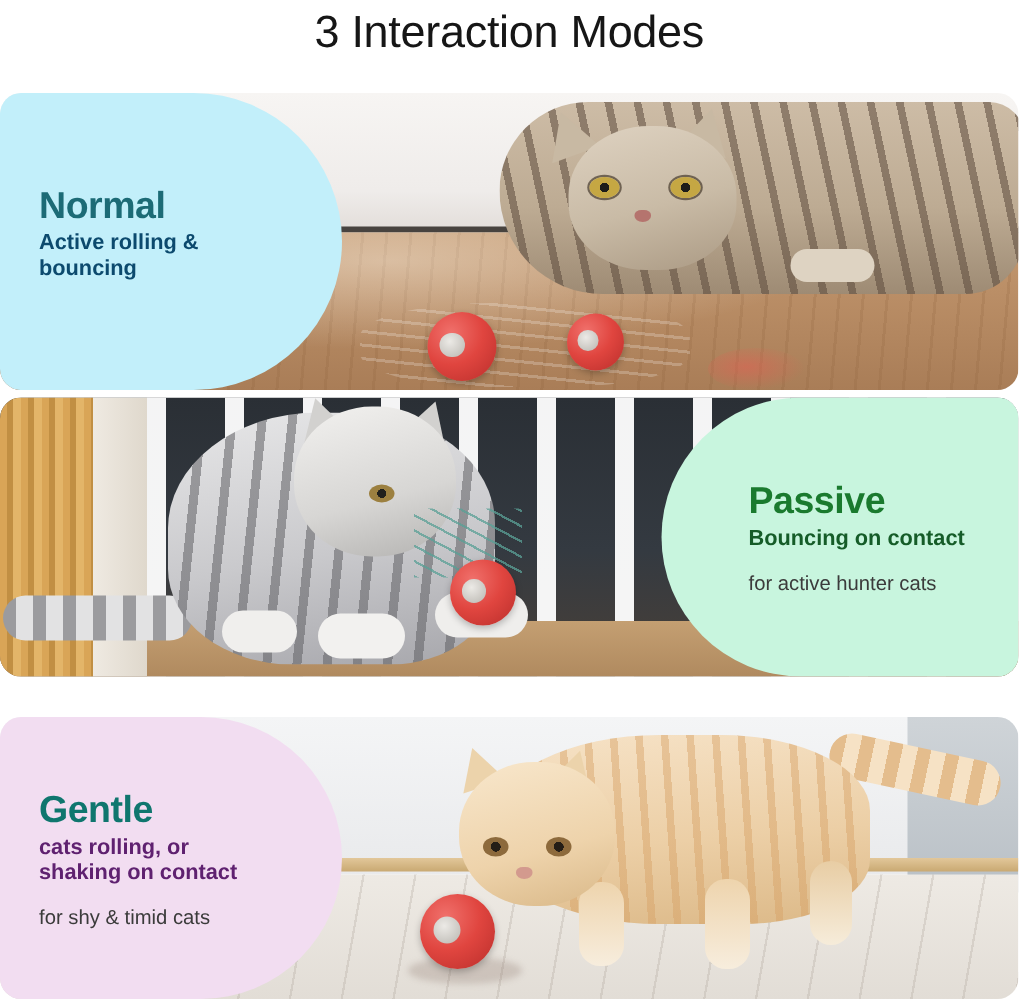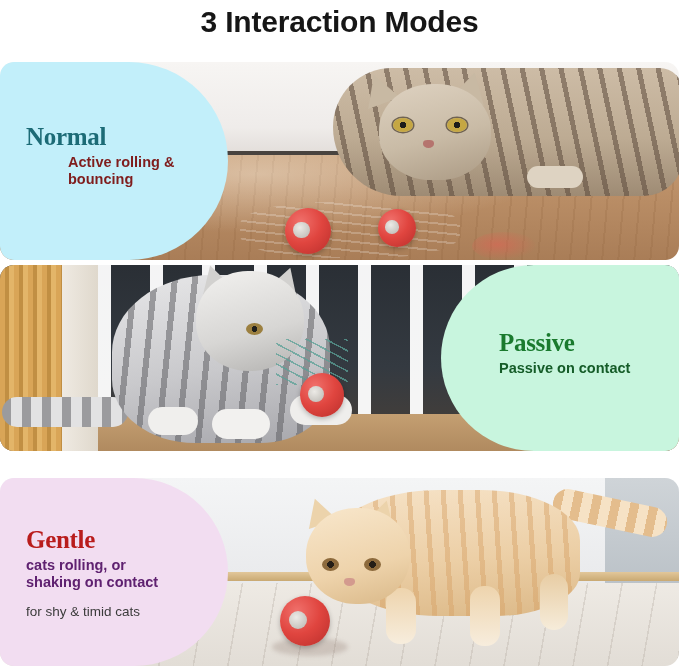--- a/index.html
+++ b/index.html
@@ -20,21 +20,21 @@
   }
 
   
   .page-title {
     position: absolute;
     top: 2px;
     left: 0;
     width: 679px;
     text-align: center;
     font-size: 30px;
-    font-weight: bold;
+    font-weight: normal;
     letter-spacing: -0.2px;
     color: #161616;
     line-height: 40px;
   }
 
   
   .card {
     position: absolute;
     left: 0;
     width: 679px;
@@ -311,40 +311,39 @@
   #panel-normal  { width: 228px; background: #c2effa; }
   #panel-passive { width: 238px; background: #c8f5de; }
   #panel-gentle  { width: 228px; background: #f2ddf1; }
 
   .mode-title {
     font-size: 25px;
     font-weight: bold;
     letter-spacing: -0.3px;
     line-height: 30px;
     margin-bottom: 2px;
-    font-family: Liberation Serif, serif;
   }
   .mode-sub {
     font-size: 14.5px;
     font-weight: bold;
     line-height: 17px;
     margin-bottom: 12px;
   }
   .mode-desc {
     font-size: 13.5px;
     font-weight: normal;
     line-height: 17px;
     color: #3b3b3b;
   }
 
   #title-normal  { color: #1c6b76; }
-  #sub-normal    { color: #7f1d1d; margin-left: 42px; }
+  #sub-normal    { color: #0c4a6e; }
   #title-passive { color: #1a7a2e; }
   #sub-passive   { color: #155c28; }
-  #title-gentle  { color: #b91c1c; }
+  #title-gentle  { color: #0f766e; }
   #sub-gentle    { color: #5f2170; }
 </style>
 </head>
 <body>
 
 <div class="page">
 
   <div class="page-title">3 Interaction Modes</div>
 
   <div class="card" id="card-normal">
@@ -391,21 +390,22 @@
       <div class="p2-eye"></div>
       <div class="p2-whisk"></div>
       <div class="p2-paw-a"></div>
       <div class="p2-paw-b"></div>
       <div class="p2-paw-c"></div>
       <div class="ball p2-ball"></div>
     </div>
 
     <div class="panel panel-right" id="panel-passive">
       <div class="mode-title" id="title-passive">Passive</div>
-      <div class="mode-sub" id="sub-passive">Passive on contact</div>
+      <div class="mode-sub" id="sub-passive">Bouncing on contact</div>
+      <div class="mode-desc">for active hunter cats</div>
     </div>
 
   </div>
 
   <div class="card" id="card-gentle">
 
     <div class="photo">
       <div class="p3-wall"></div>
       <div class="p3-wallright"></div>
       <div class="p3-base"></div>

